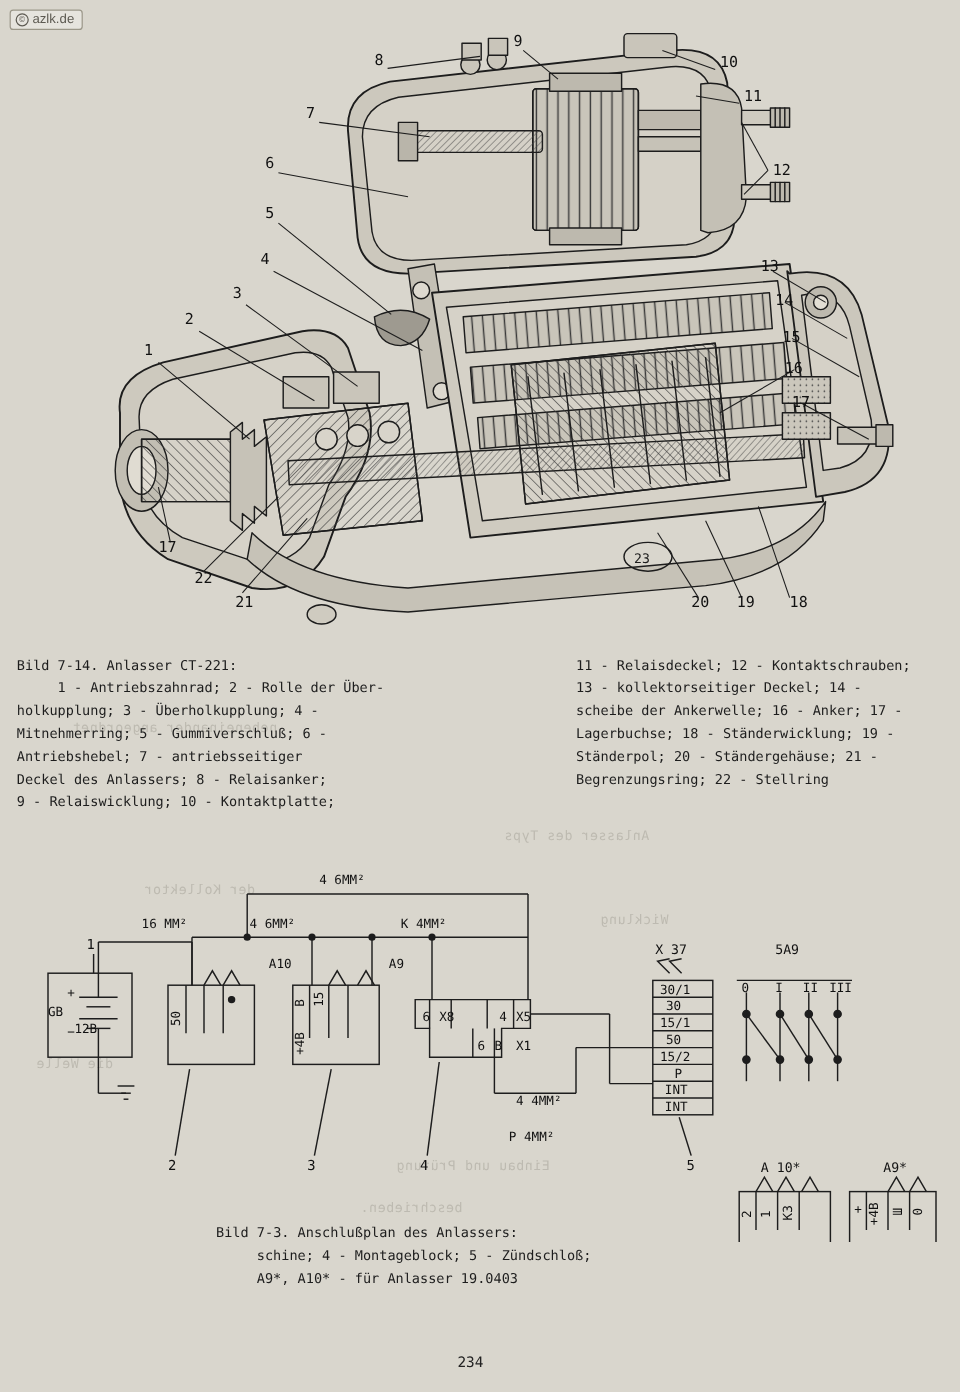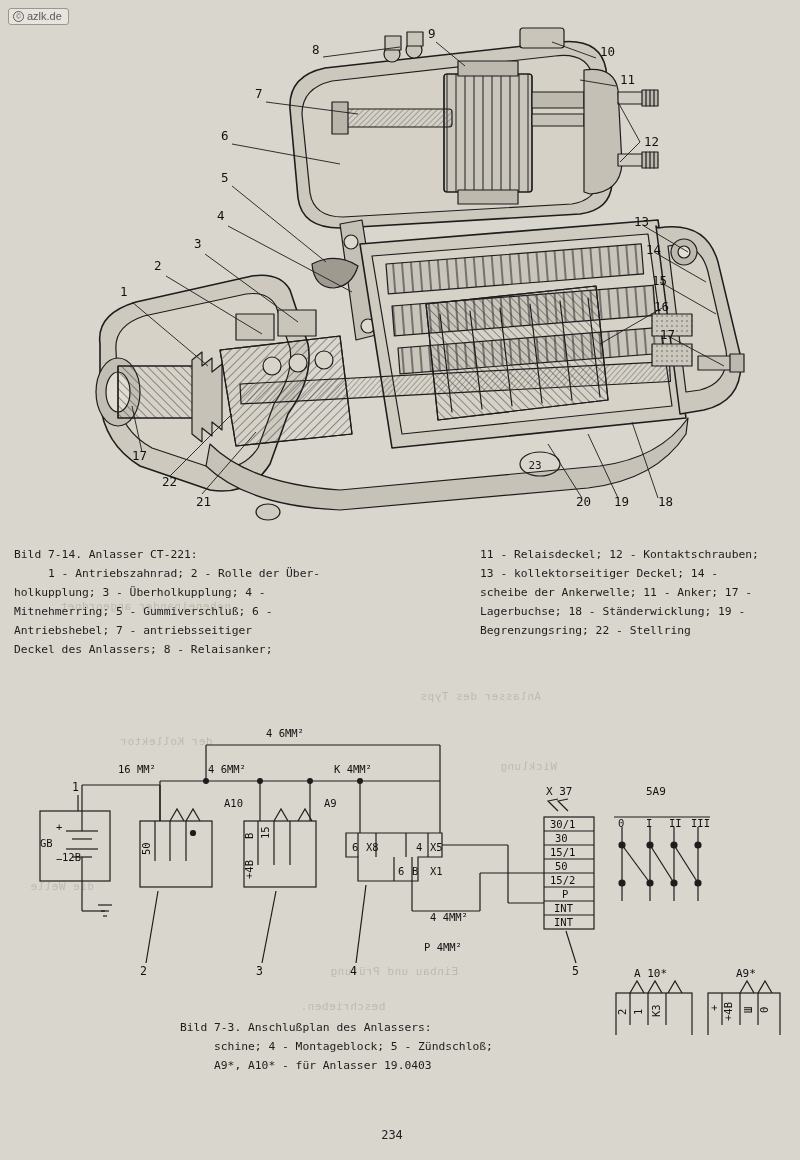--- a/index.html
+++ b/index.html
@@ -301,27 +301,29 @@
     </svg>
   </div>
 
   <div class="caption" id="cap1-left">
     <div class="cap-title">Bild 7-14. Anlasser CT-221:</div>
     <div class="cap-indent">1 - Antriebszahnrad; 2 - Rolle der Über-</div>
     <div>holkupplung; 3 - Überholkupplung; 4 -</div>
     <div>Mitnehmerring; 5 - Gummiverschluß; 6 -</div>
     <div>Antriebshebel; 7 - antriebsseitiger</div>
     <div>Deckel des Anlassers; 8 - Relaisanker;</div>
+    <div>9 - Relaiswicklung; 10 - Kontaktplatte;</div>
   </div>
 
   <div class="caption" id="cap1-right">
     <div>11 - Relaisdeckel; 12 - Kontaktschrauben;</div>
     <div>13 - kollektorseitiger Deckel; 14 -</div>
-    <div>scheibe der Ankerwelle; 11 - Anker; 17 -</div>
+    <div>scheibe der Ankerwelle; 16 - Anker; 17 -</div>
     <div>Lagerbuchse; 18 - Ständerwicklung; 19 -</div>
+    <div>Ständerpol; 20 - Ständergehäuse; 21 -</div>
     <div>Begrenzungsring; 22 - Stellring</div>
   </div>
 
   <div id="fig2">
     <svg width="780" height="320" viewBox="0 0 780 320" xmlns="http://www.w3.org/2000/svg">
       <g stroke="#1d1d1d" stroke-width="1.2" fill="none">
 
         <rect x="30" y="96" width="70" height="70" fill="none"></rect>
         <line x1="56" y1="116" x2="88" y2="116"></line>
         <line x1="62" y1="124" x2="82" y2="124"></line>

